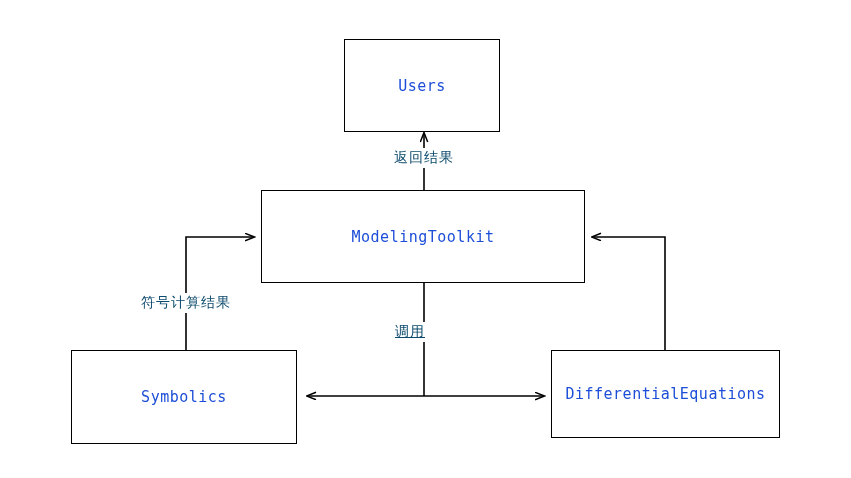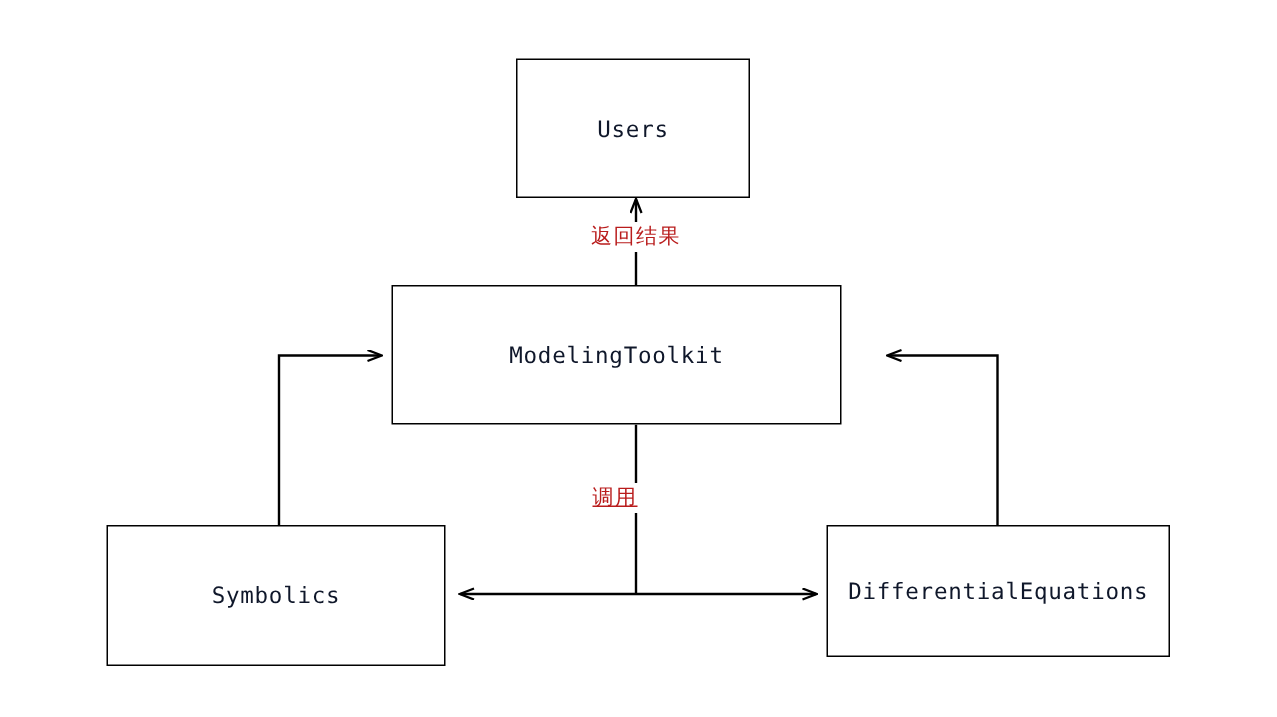--- a/index.html
+++ b/index.html
@@ -29,29 +29,29 @@
     box-sizing: border-box;
     border: 1.6px solid #000000;
     background: #ffffff;
     display: flex;
     align-items: center;
     justify-content: center;
   }
   .node-label {
     font-family: "DejaVu Sans Mono", "Liberation Mono", monospace;
     font-size: 15px;
-    color: #0f172a;
+    color: #1d4ed8;
     letter-spacing: 0.5px;
     white-space: nowrap;
   }
   .edge-label {
     position: absolute;
     font-family: "DejaVu Sans", "Liberation Sans", sans-serif;
     font-size: 14px;
-    color: #b91c1c;
+    color: #0c4a6e;
     background: #ffffff;
     padding: 1px 3px;
     white-space: nowrap;
     letter-spacing: 1px;
     transform: translate(-50%, -50%);
     text-align: center;
   }
 </style>
 </head>
 <body>
@@ -81,31 +81,32 @@
       <line x1="424" y1="283" x2="424" y2="396" stroke="#000000" stroke-width="1.6"></line>
       <line x1="424" y1="396" x2="307" y2="396" stroke="#000000" stroke-width="1.6" marker-end="url(#arrowhead)"></line>
       <line x1="424" y1="396" x2="544" y2="396" stroke="#000000" stroke-width="1.6" marker-end="url(#arrowhead)"></line>
     </g>
   </svg>
 
   <div class="node-box" style="left:344px; top:39px; width:156px; height:93px;">
     <span class="node-label">Users</span>
   </div>
 
-  <div class="node-box" style="left:261px; top:190px; width:300px; height:93px;">
+  <div class="node-box" style="left:261px; top:190px; width:324px; height:93px;">
     <span class="node-label">ModelingToolkit</span>
   </div>
 
   <div class="node-box" style="left:71px; top:350px; width:226px; height:94px;">
     <span class="node-label">Symbolics</span>
   </div>
 
   <div class="node-box" style="left:551px; top:350px; width:229px; height:88px;">
     <span class="node-label">DifferentialEquations</span>
   </div>
 
   <div class="edge-label" style="left:424px; top:158px;">返回结果</div>
 
+  <div class="edge-label" style="left:186px; top:303px;">符号计算结果</div>
 
 
   <div class="edge-label" style="left:410px; top:332px;text-decoration:underline;">调用</div>
 
 </div>
 
 </body></html>

